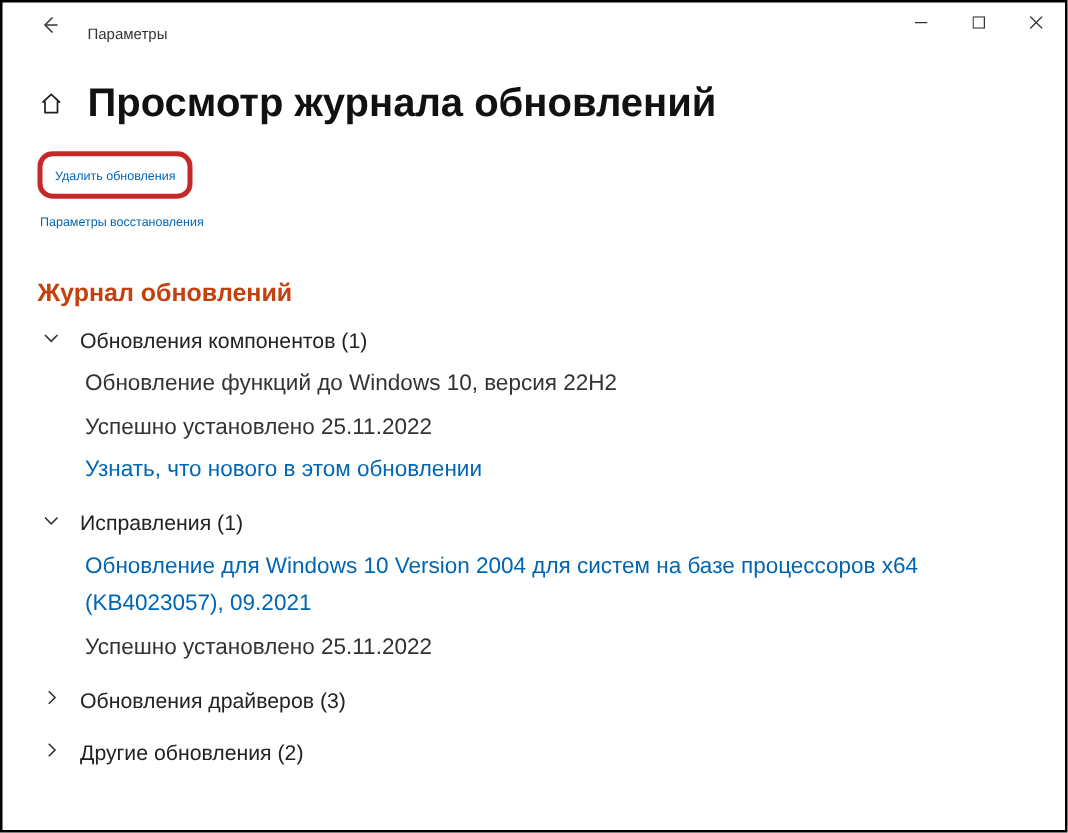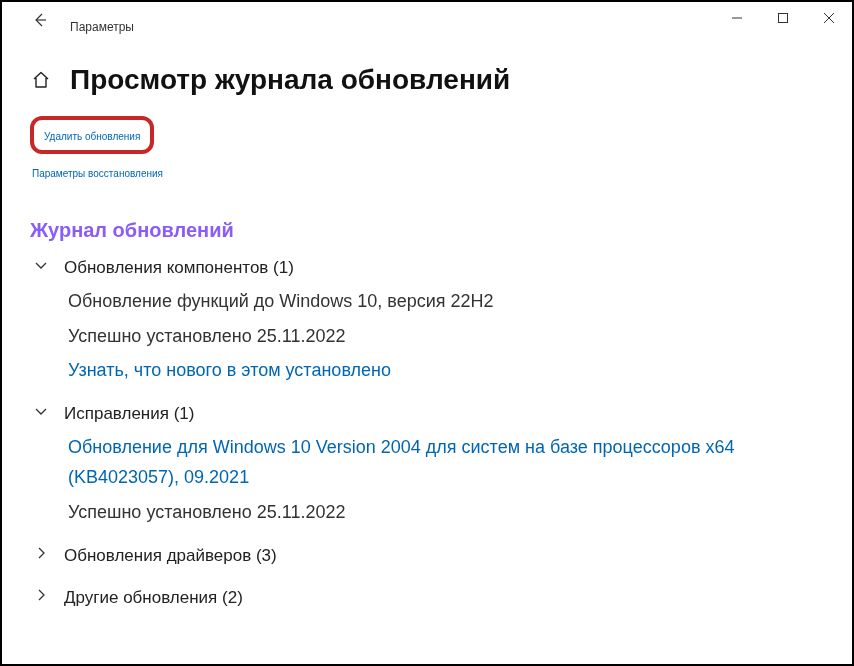--- a/index.html
+++ b/index.html
@@ -48,42 +48,42 @@
       gap: 18px;
       margin-top: 18px;
       margin-bottom: 20px;
     }
     .home-icon {
       width: 22px; height: 22px;
       display: inline-flex; align-items: center; justify-content: center;
       cursor: pointer;
     }
     .page-title {
-      font-size: 28px;
+      font-size: 32px;
       font-weight: 600;
       color: #111;
     }
     .link-row {
       font-size: 10px;
       color: #0066b4;
       margin: 6px 0 8px 2px;
       cursor: pointer;
       display: inline-block;
     }
     .highlight-box {
       border: 4px solid #c62828;
       border-radius: 12px;
       padding: 6px 10px;
       display: inline-block;
       margin-bottom: 8px;
     }
     .section-heading {
       font-size: 20px;
       font-weight: 600;
-      color: #8b5cf6;
+      color: #c2410c;
       margin-top: 32px;
       margin-bottom: 12px;
     }
     .group {
       margin-top: 4px;
       margin-bottom: 14px;
     }
     .group-header {
       display: flex;
       align-items: flex-start;
@@ -164,21 +164,21 @@
       <span class="chev">
         <svg width="14" height="14" viewBox="0 0 14 14">
             <path d="M2 5 L7 10 L12 5" stroke="#333" stroke-width="1.3" fill="none"></path>
           </svg>
       </span>
       <span class="group-title">Обновления компонентов (1)</span>
     </div>
     <div class="group-body">
       <div class="sub">Обновление функций до Windows 10, версия 22H2</div>
       <div class="sub">Успешно установлено 25.11.2022</div>
-      <div class="sub link">Узнать, что нового в этом установлено</div>
+      <div class="sub link">Узнать, что нового в этом обновлении</div>
     </div>
   </div>
 
   
   <div class="group">
     <div class="group-header">
       <span class="chev">
         <svg width="14" height="14" viewBox="0 0 14 14">
             <path d="M2 5 L7 10 L12 5" stroke="#333" stroke-width="1.3" fill="none"></path>
           </svg>

